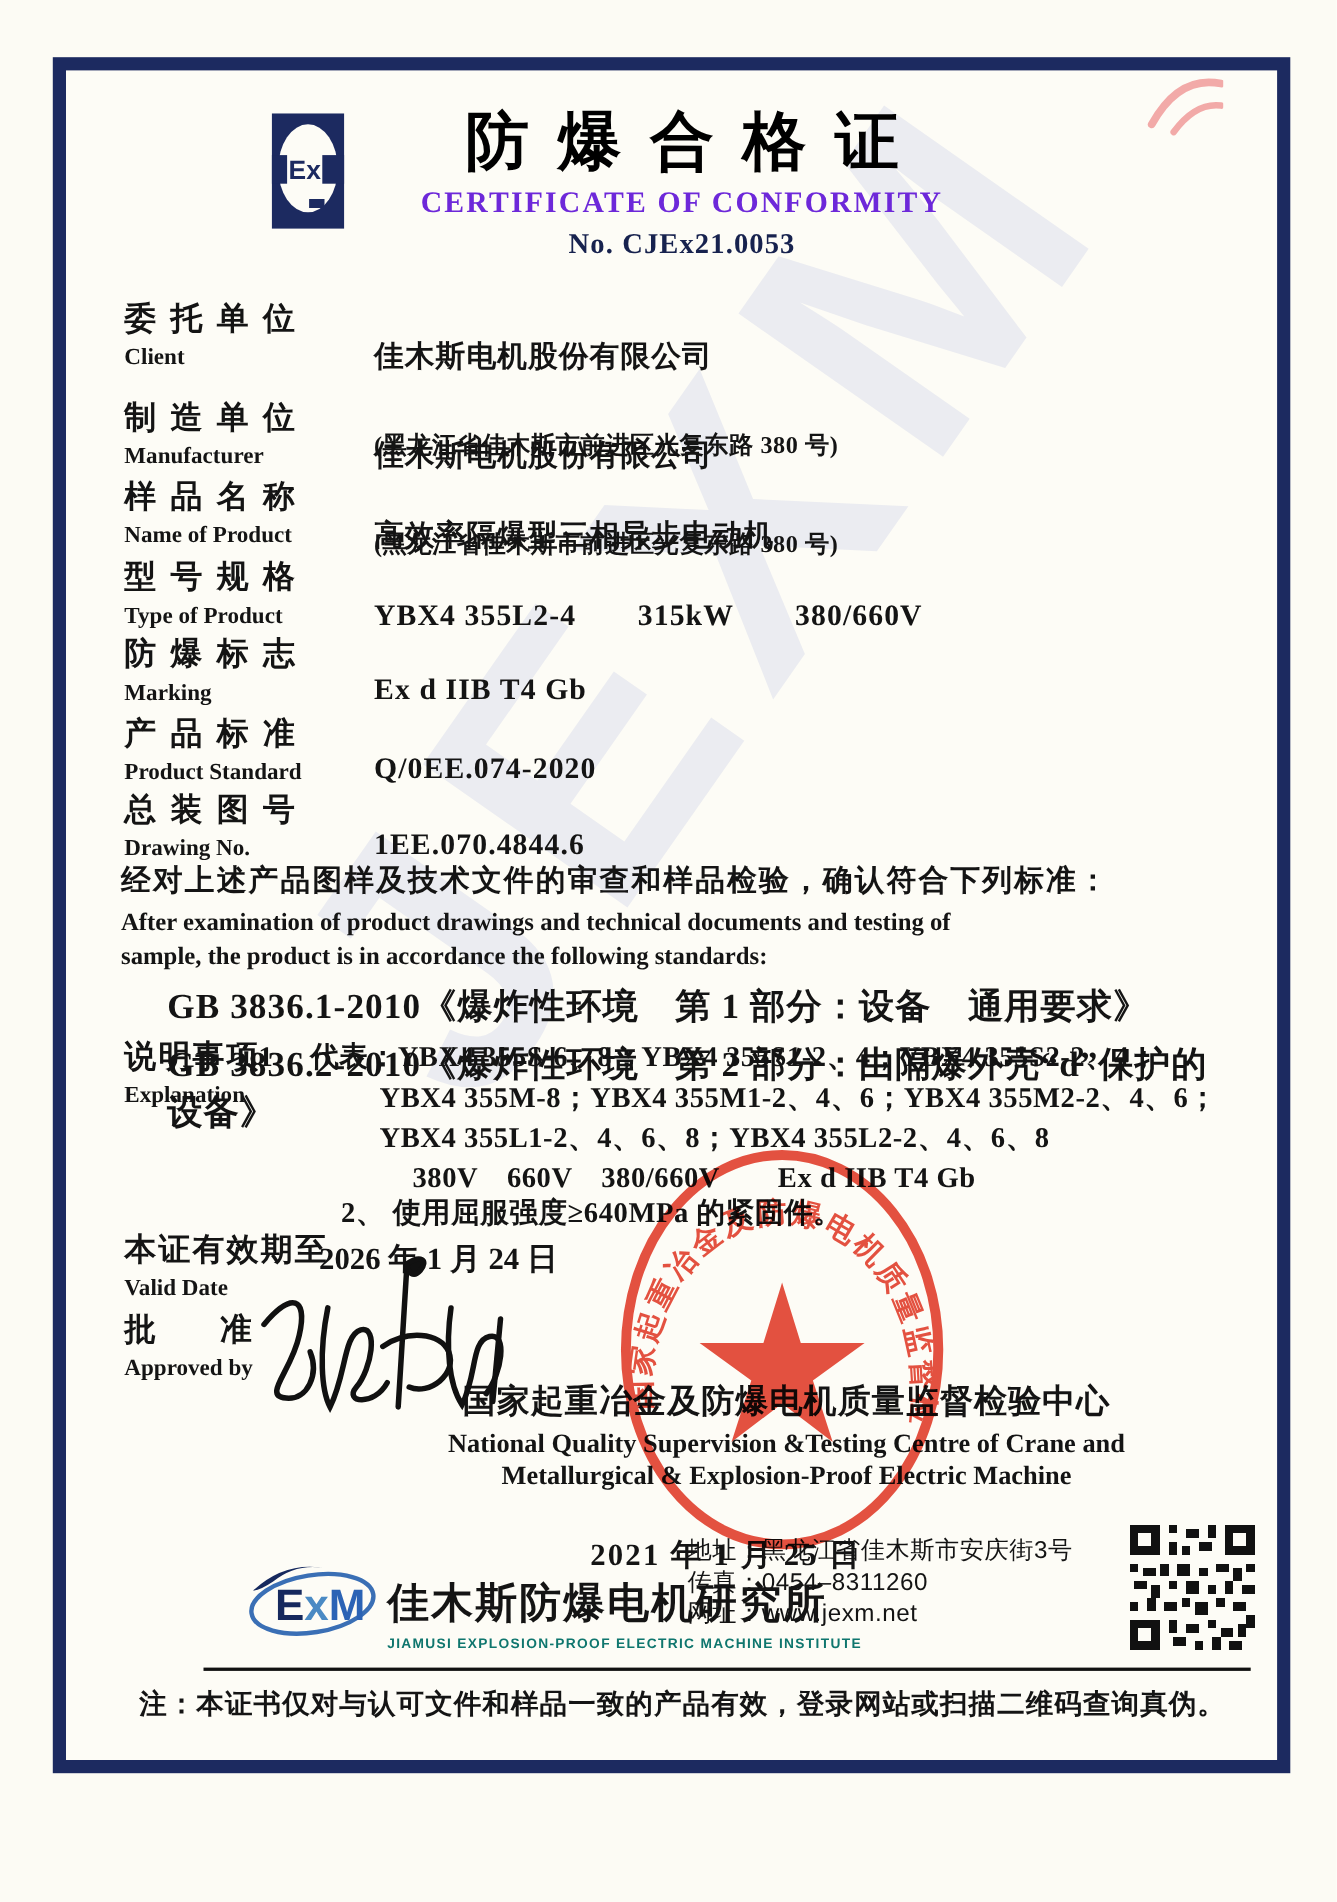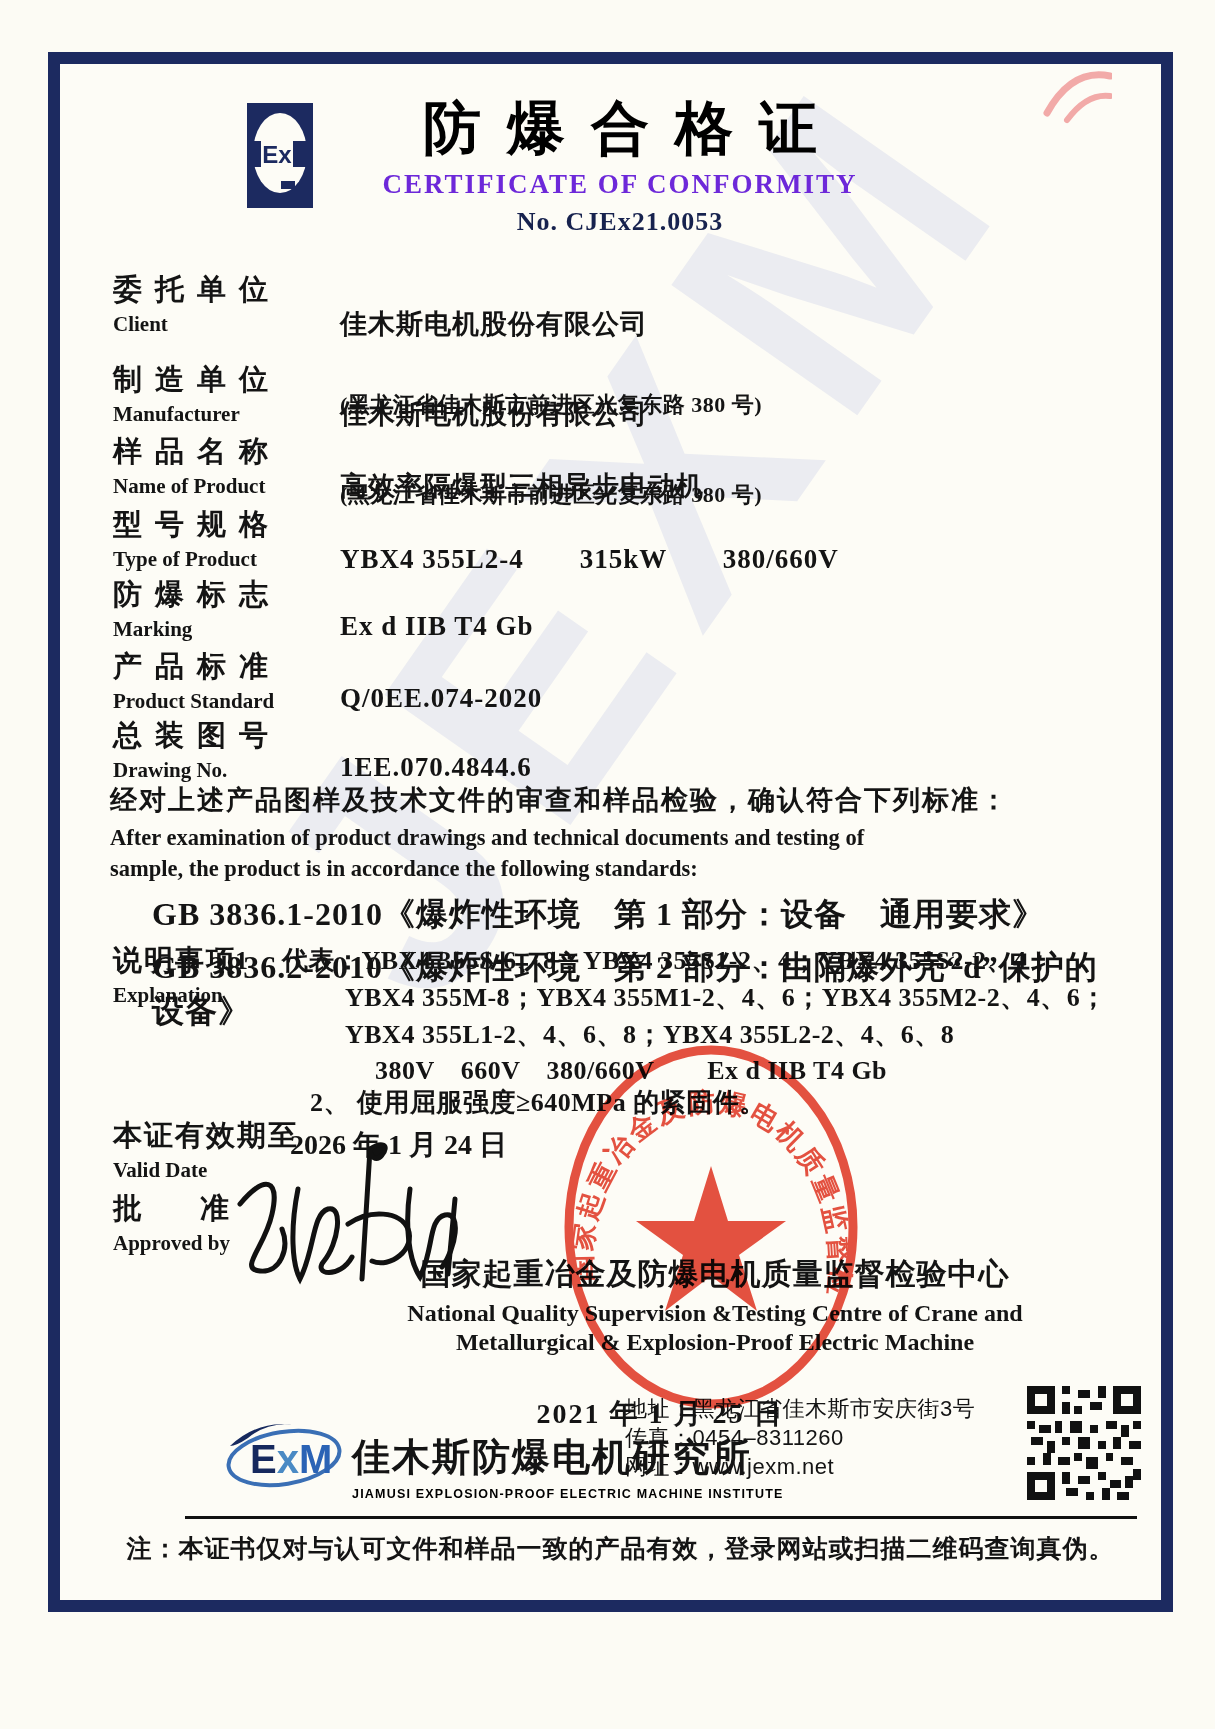--- a/index.html
+++ b/index.html
@@ -63,21 +63,21 @@
   .centre{position:absolute;left:330px;top:1190px;width:650px;text-align:center;z-index:2;}
   .centre-cn{font-size:30px;font-weight:bold;letter-spacing:1px;white-space:nowrap;}
   .centre-en{font-size:24px;font-weight:bold;line-height:29px;margin-top:4px;}
   .centre-date{font-size:28px;font-weight:bold;margin-top:38px;margin-right:110px;letter-spacing:2px;}
   .stamp{position:absolute;left:495px;top:972px;width:312px;height:382px;z-index:4;opacity:0.88;mix-blend-mode:multiply;}
   .corner-stamp{position:absolute;left:982px;top:-6px;width:70px;height:70px;z-index:1;opacity:.7;}
   
   .inst-logo{position:absolute;left:160px;top:1352px;width:125px;height:80px;z-index:2;}
   .inst-names{position:absolute;left:292px;top:1368px;z-index:2;}
   .inst-cn{font-size:38px;font-weight:bold;letter-spacing:2px;font-family:"Liberation Sans","DejaVu Sans",sans-serif;}
-  .inst-en{font-size:12.5px;font-weight:bold;letter-spacing:1.2px;margin-top:4px;color:#000000;font-family:"Liberation Sans","DejaVu Sans",sans-serif;}
+  .inst-en{font-size:12.5px;font-weight:bold;letter-spacing:1.2px;margin-top:4px;color:#0f766e;font-family:"Liberation Sans","DejaVu Sans",sans-serif;}
   .contacts{position:absolute;left:565px;top:1330px;z-index:2;font-family:"Liberation Sans","DejaVu Sans",sans-serif;}
   .contact-line{font-size:22px;font-weight:normal;line-height:29px;letter-spacing:0.5px;}
   .qr{position:absolute;left:967px;top:1321px;width:114px;height:116px;z-index:2;}
   .divider{position:absolute;left:125px;top:1452px;width:952px;height:3px;background:#111;z-index:2;}
   .footnote{position:absolute;left:60px;right:40px;top:1468px;text-align:center;font-size:25px;font-weight:bold;letter-spacing:1px;z-index:2;}
 </style>
 </head>
 <body>
 
 <div class="frame">

